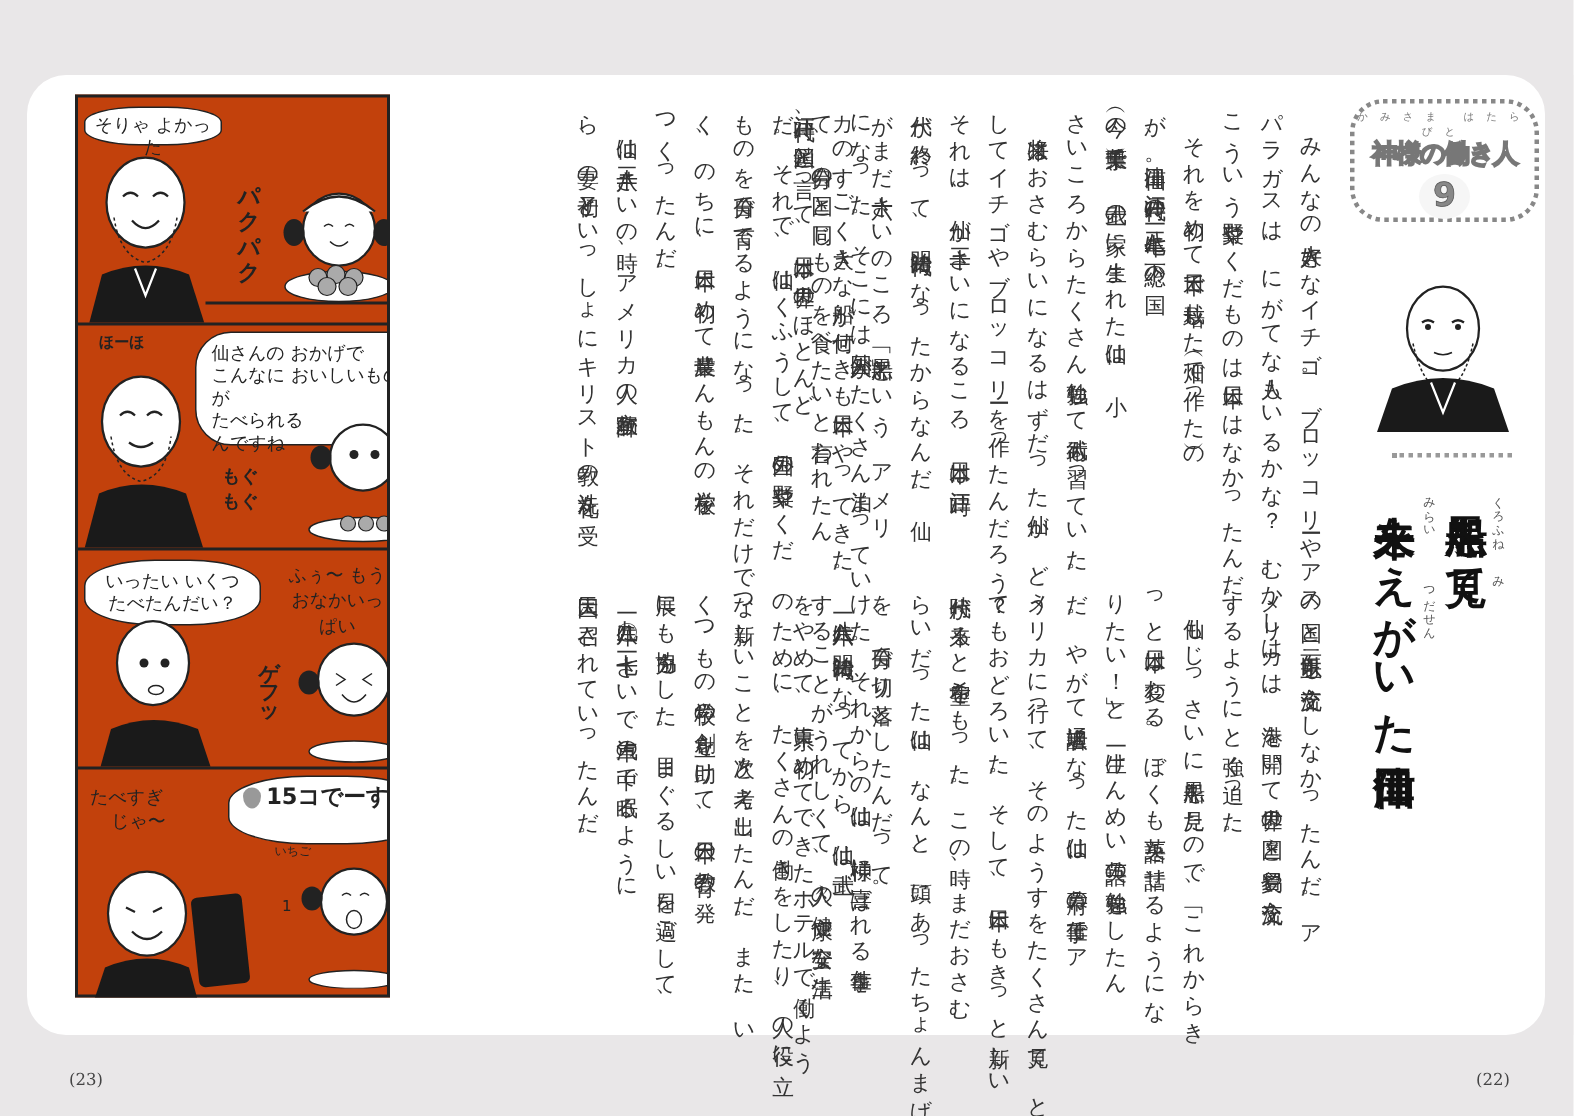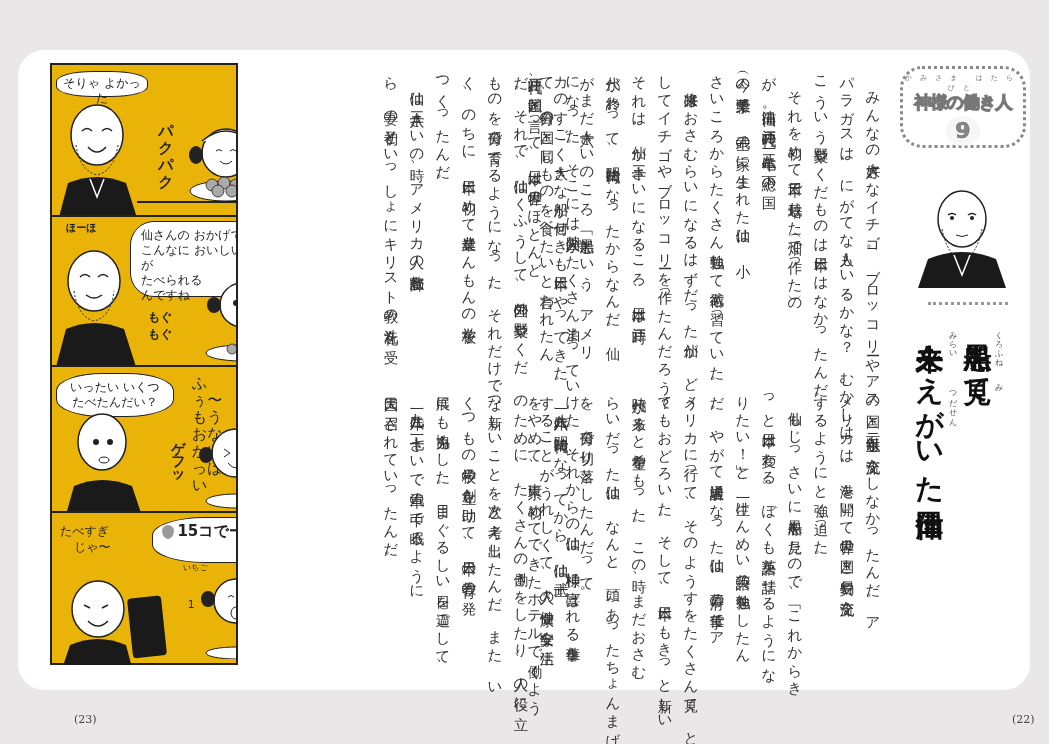--- a/index.html
+++ b/index.html
@@ -14,22 +14,22 @@
       width: 1012px; height: 640px;
       background: #ffffff;
       border-radius: 26px;
     }
     .sidebar-strip {
       position: absolute; top: 50px; left: 1030px; width: 19px; height: 640px;
       background: #e9e7e8;
     }
     
     .comic {
-      position: absolute; left: 50px; top: 63px; width: 188px; height: 602px;
-      border: 2px solid #222; box-sizing: border-box; background: #eab308;
+      position: absolute; left: 50px; top: 63px; width: 210px; height: 602px;
+      border: 2px solid #222; box-sizing: border-box; background: #c2410c;
     }
     .panel {
       position: absolute; left: 0; width: 100%;
       border-bottom: 2px solid #222; box-sizing: border-box; overflow: hidden;
     }
     .panel:last-child { border-bottom: none; }
     .bubble {
       position: absolute; background: #fff; border: 1.5px solid #222;
       border-radius: 40%; font-size: 12px; line-height: 15px; color: #222;
       padding: 6px 10px; box-sizing: border-box; text-align: center;
@@ -77,21 +77,21 @@
       border-top: 3px dotted #999;
     }
     .title-col {
       position: absolute; writing-mode: vertical-rl;
       font-size: 28px; font-weight: bold; color: #111; line-height: 34px; letter-spacing: 1px;
       font-family: "DejaVu Sans", sans-serif;
     }
     .ruby-col {
       position: absolute; writing-mode: vertical-rl; font-size: 8px; color: #555;
     }
-    .page-num { position: absolute; top: 713px; font-size: 11px; color: #444; font-family: "DejaVu Serif", serif; margin-left: 28px; }
+    .page-num { position: absolute; top: 713px; font-size: 11px; color: #444; font-family: "DejaVu Serif", serif; }
   </style>
 </head>
 <body>
 
 <div class="page-panel"></div>
 <div class="sidebar-strip"></div>
 
 <div class="comic">
 
   <div class="panel" style="top:0; height:152px;">
@@ -155,21 +155,21 @@
           <circle cx="58" cy="76" r="5"></circle>
         </g>
     </svg>
   </div>
 
   <div class="panel" style="top:302px; height:146px;">
     <div class="bubble" style="left:4px; top:6px; width:118px; height:44px;">
       <div>いったい いくつ</div>
       <div>たべたんだい？</div>
     </div>
-    <div style="position:absolute; left:140px; top:8px; font-size:15px; line-height:17px; color:#222;">
+    <div style="position:absolute; left:140px; top:8px; font-size:12px; line-height:17px; color:#222;text-align:center;">
       <div>ふぅ〜 もう</div>
       <div>おなかいっぱい</div>
     </div>
     <div class="sfx" style="left:118px; top:64px; font-size:14px;">ゲフッ</div>
     <svg class="character-old" style="left:10px; top:40px;" viewBox="0 0 86 110">
       <ellipse cx="40" cy="30" rx="24" ry="28" fill="#fff" stroke="#222" stroke-width="1.5"></ellipse>
       <circle cx="34" cy="30" r="3" fill="#222"></circle>
         <circle cx="48" cy="30" r="3" fill="#222"></circle>
       <ellipse cx="42" cy="48" rx="5" ry="3" fill="#fff" stroke="#222"></ellipse>
       <path d="M2 110 L12 74 Q40 62 70 74 L82 110 Z" fill="#1a1a1a"></path>

